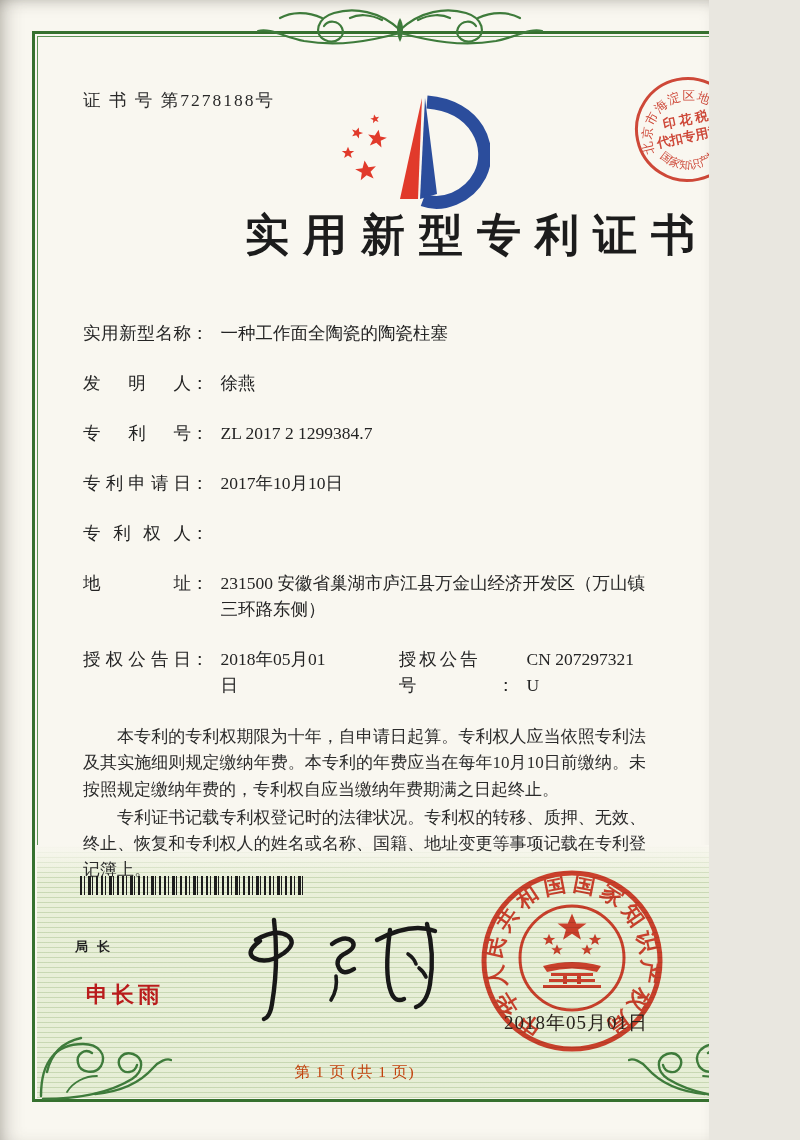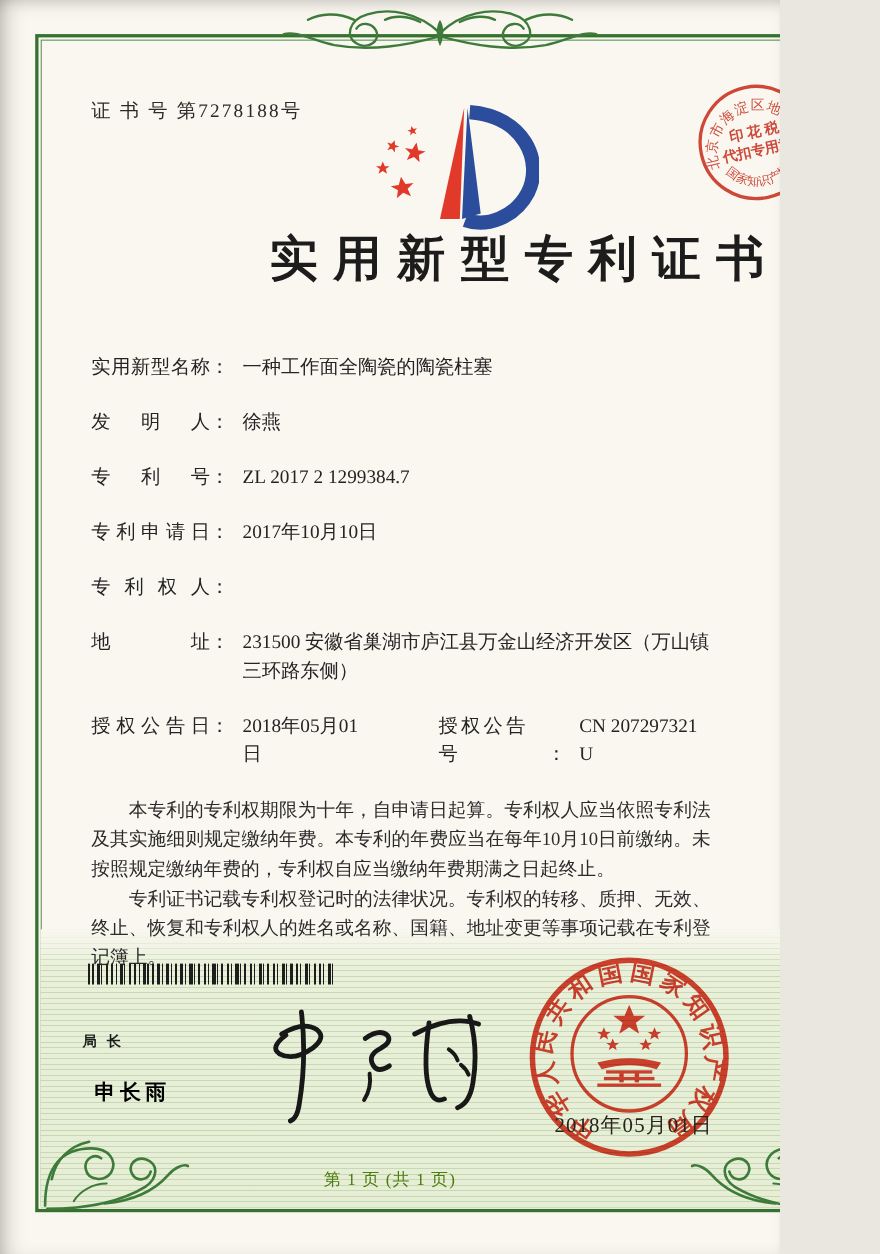--- a/index.html
+++ b/index.html
@@ -46,34 +46,34 @@
 
   .barcode { position:absolute; left:80px; top:876px; width:224px; height:19px;
     background:repeating-linear-gradient(90deg,
       #1d1d1d 0 2px, transparent 2px 4px, #1d1d1d 4px 5px, transparent 5px 8px,
       #1d1d1d 8px 11px, transparent 11px 12px, #1d1d1d 12px 13px, transparent 13px 16px,
       #1d1d1d 16px 18px, transparent 18px 21px); }
 
   .issuer-title { position:absolute; left:75px; top:938px; font-family:"Liberation Sans","DejaVu Sans",sans-serif;
      font-size:13px; font-weight:bold; color:#1e1e1e; letter-spacing:9px; }
   .issuer-name { position:absolute; left:86px; top:980px; font-family:"Liberation Sans","DejaVu Sans",sans-serif;
-     font-size:19px; font-weight:bold; color:#000000; letter-spacing:4px; }
+     font-size:22px; font-weight:bold; color:#b91c1c; letter-spacing:4px; }
 
   .signature { position:absolute; left:212px; top:910px; width:250px; height:112px; }
 
   .seal-office { position:absolute; left:477px; top:866px; width:190px; height:190px;
                  mix-blend-mode:multiply; opacity:.95; }
   .seal-date { position:absolute; left:496px; top:1010px; width:160px; text-align:center;
                font-size:19px; color:#28231d; letter-spacing:1px; }
 
   .seal-tax { position:absolute; left:610px; top:52px; width:155px; height:155px;
               transform:rotate(-12deg); mix-blend-mode:multiply; opacity:.92; }
 
   .footer { position:absolute; left:0; right:0; top:1062px; text-align:center;
-            font-size:15.5px; color:#4d7c0f; letter-spacing:1px; }
+            font-size:15.5px; color:#c2410c; letter-spacing:1px; }
 </style>
 </head>
 <body>
 
 <div class="page">
 
   <div class="frame">
     <div class="frame-inner"></div>
   </div>
 

